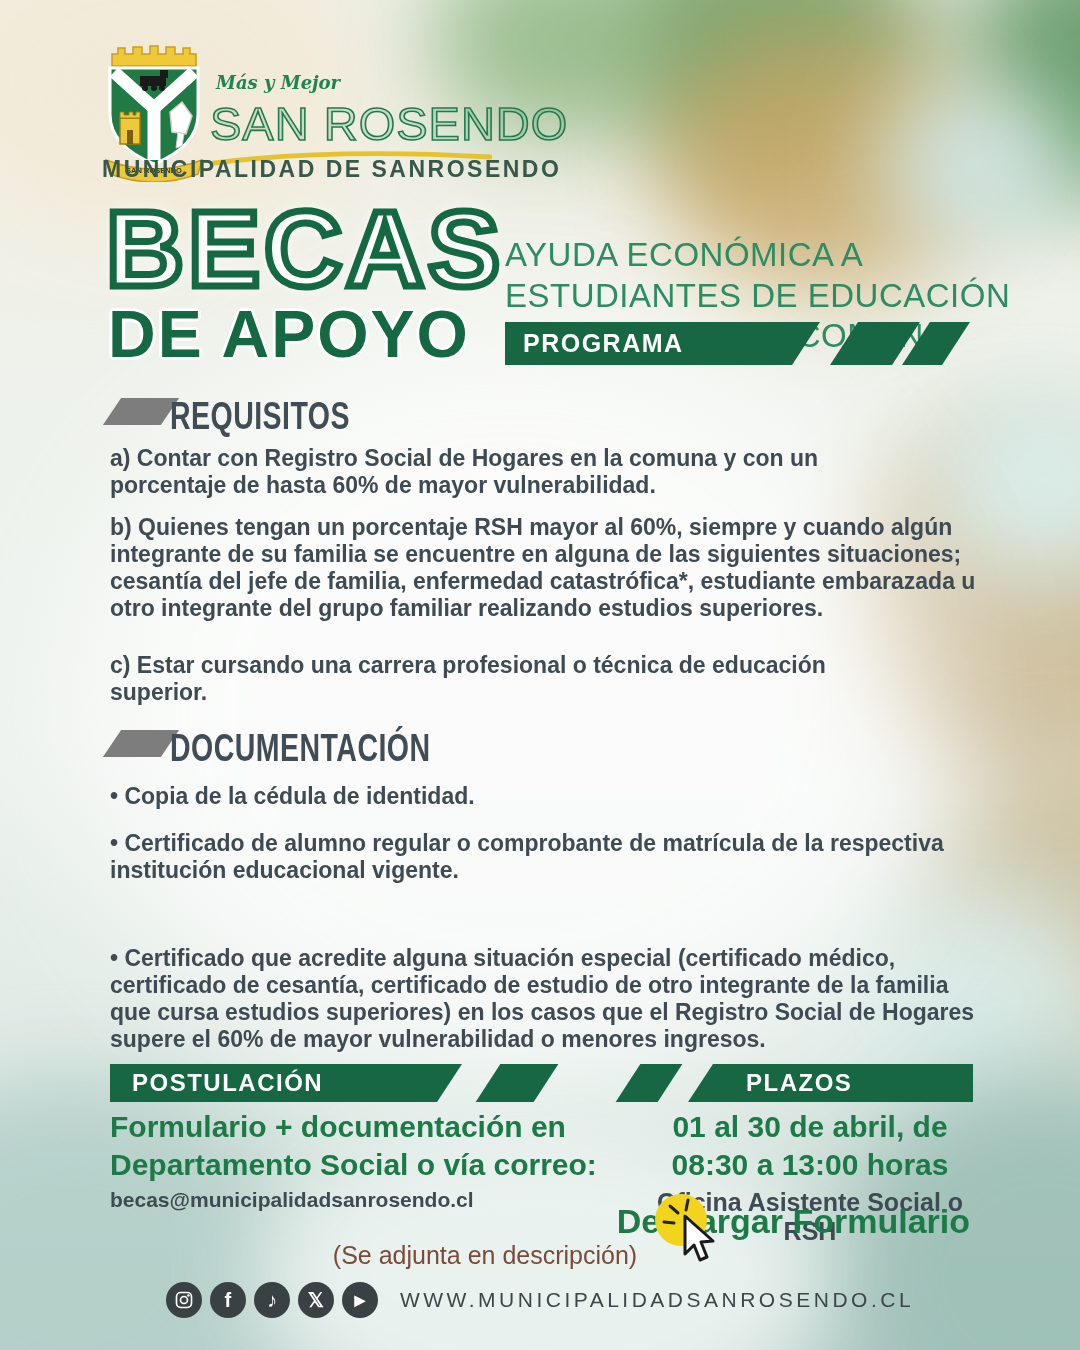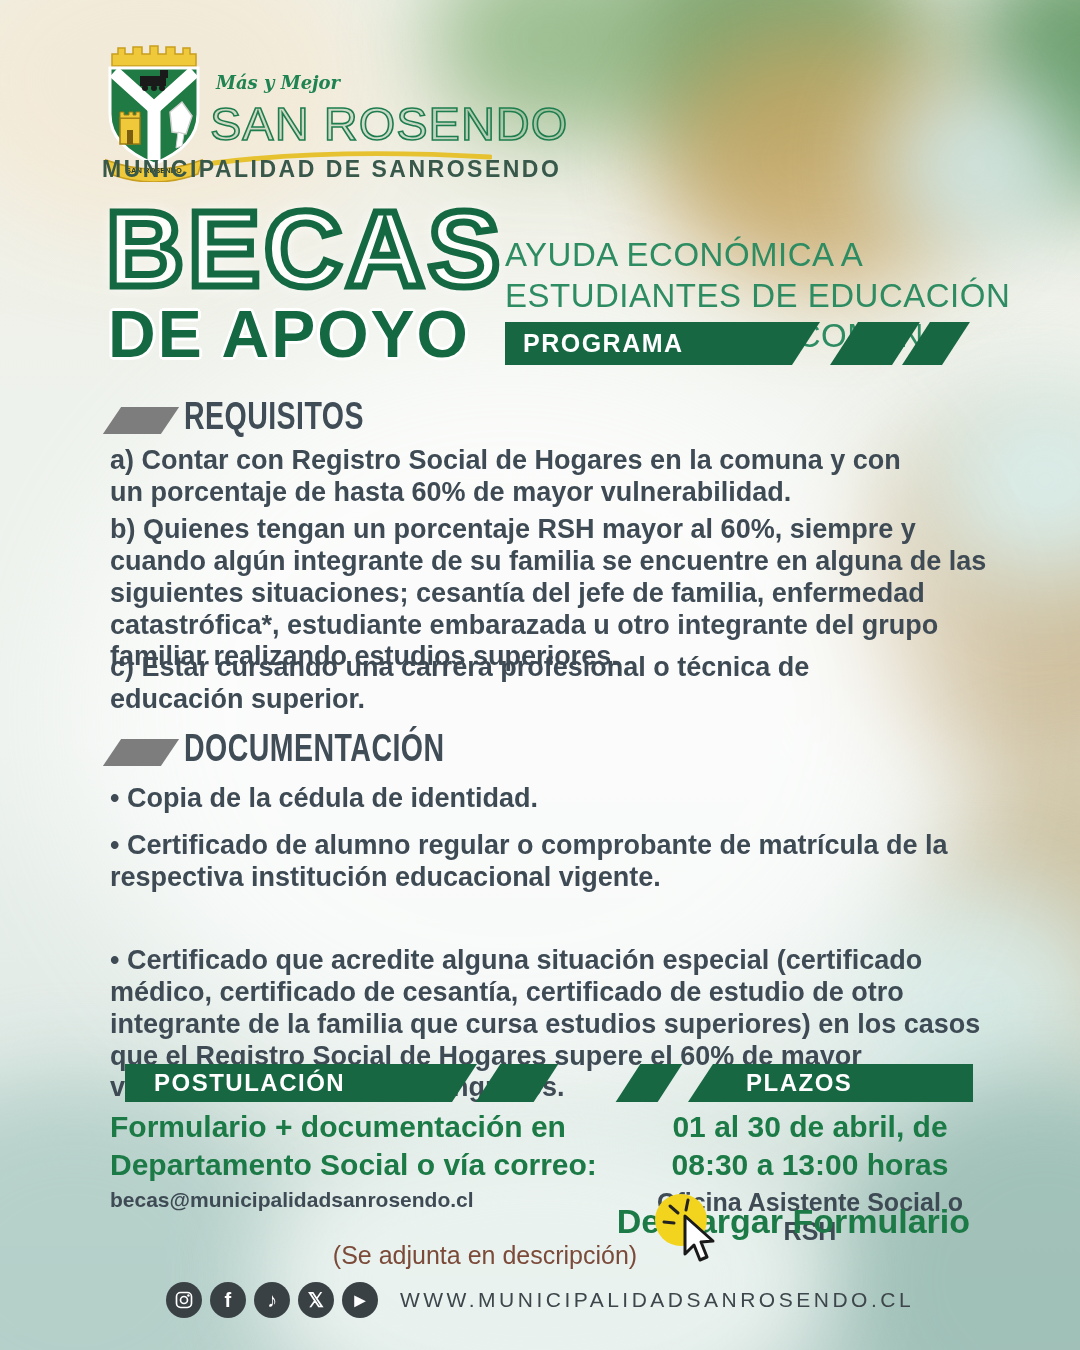--- a/index.html
+++ b/index.html
@@ -46,31 +46,31 @@
   .hero-sub { position:absolute; left:505px; top:203px; font-size:33px; font-weight:400;
       color:#2e8c62; line-height:1.23; letter-spacing:.5px;margin-top:32px; }
   .program-bar { position:absolute; left:505px; top:322px; width:315px; height:43px;
       background:#176742; color:#fff; font-size:25px; font-weight:700; letter-spacing:1.5px;
       line-height:43px; padding-left:18px;
       clip-path:polygon(0 0,100% 0,calc(100% - 28px) 100%,0 100%); }
   .pg1 { position:absolute; left:844px; top:322px; width:62px; height:43px; background:#176742; transform:skewX(-33deg); }
   .pg2 { position:absolute; left:916px; top:322px; width:40px; height:43px; background:#176742; transform:skewX(-33deg); }
 
   
-  .sec-head { position:absolute; display:flex; align-items:flex-end; gap:14px; }
+  .sec-head { position:absolute; display:flex; align-items:flex-start; }
   .sec-mark { width:58px; height:27px; background:#7d7d7d; transform:skewX(-34deg); }
   .sec-label { display:inline-block; font-size:31px; font-weight:800; color:#404d57;
       letter-spacing:.5px; transform:scale(.92,1.25); transform-origin:left center; }
-  .body-txt { position:absolute; font-size:27px; font-weight:700; color:#3e4a54; line-height:1.18; }
+  .body-txt { position:absolute; font-size:23px; font-weight:700; color:#3e4a54; line-height:1.18; }
 
   
   .bar { position:absolute; height:38px; background:#176742; color:#fff; font-size:24px;
       font-weight:700; letter-spacing:1.5px; line-height:38px; }
-  .bar-post { left:110px; top:1064px; width:352px; padding-left:29px;
-      clip-path:polygon(0 0,100% 0,calc(100% - 25px) 100%,0 100%);margin-left:15px; }
+  .bar-post { left:110px; top:1064px; width:352px; padding-left:22px;
+      clip-path:polygon(0 0,100% 0,calc(100% - 25px) 100%,0 100%); }
   .pg-post { position:absolute; left:488px; top:1064px; width:58px; height:38px; background:#176742; transform:skewX(-33deg); }
   .pg-plaz { position:absolute; left:628px; top:1064px; width:42px; height:38px; background:#176742; transform:skewX(-33deg); }
   .bar-plaz { left:688px; top:1064px; width:285px; padding-left:58px;
       clip-path:polygon(25px 0,100% 0,100% 100%,0 100%); }
 
   .green-lines { position:absolute; left:110px; top:1108px; font-size:30px; font-weight:800;
       color:#1b7a46; line-height:1.25; }
   .email { position:absolute; left:110px; top:1188px; font-size:21px; font-weight:800; color:#3e4a54; }
   .plazo-lines { position:absolute; left:636px; top:1108px; width:348px; text-align:center;
       font-size:30px; font-weight:800; color:#1b7a46; line-height:1.25; }

